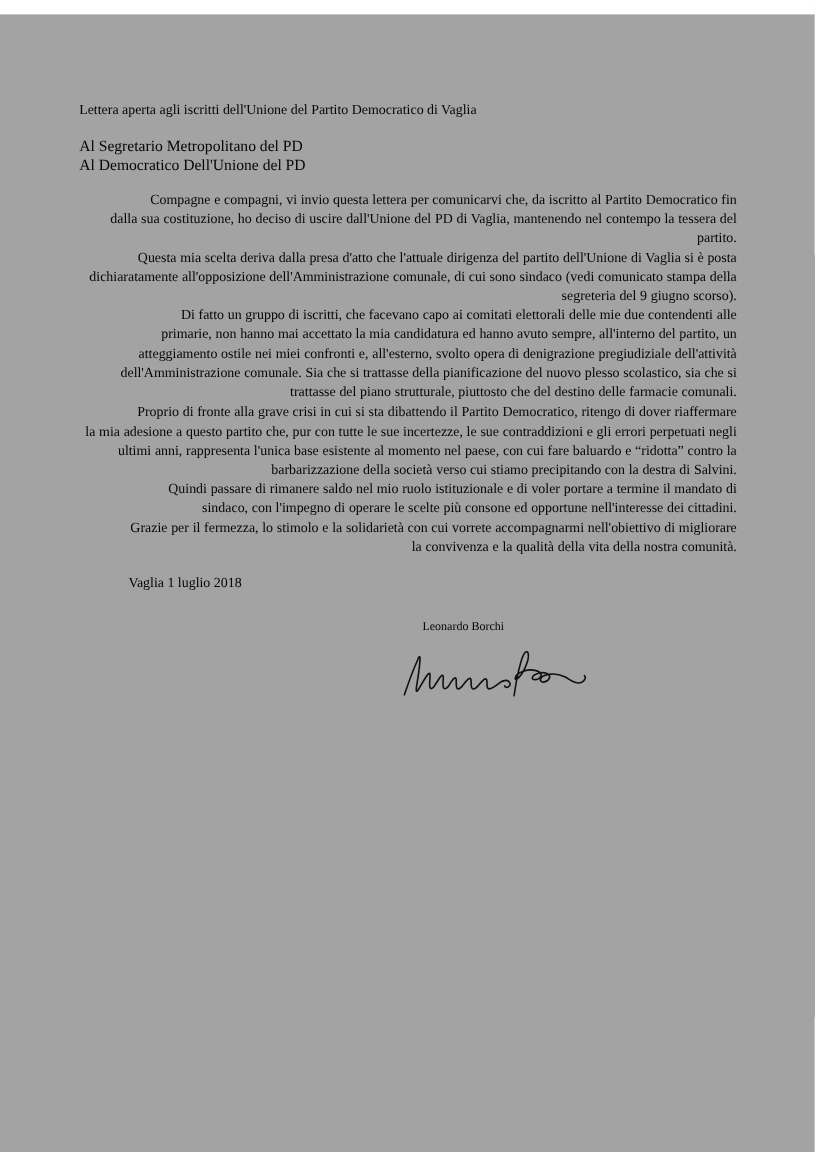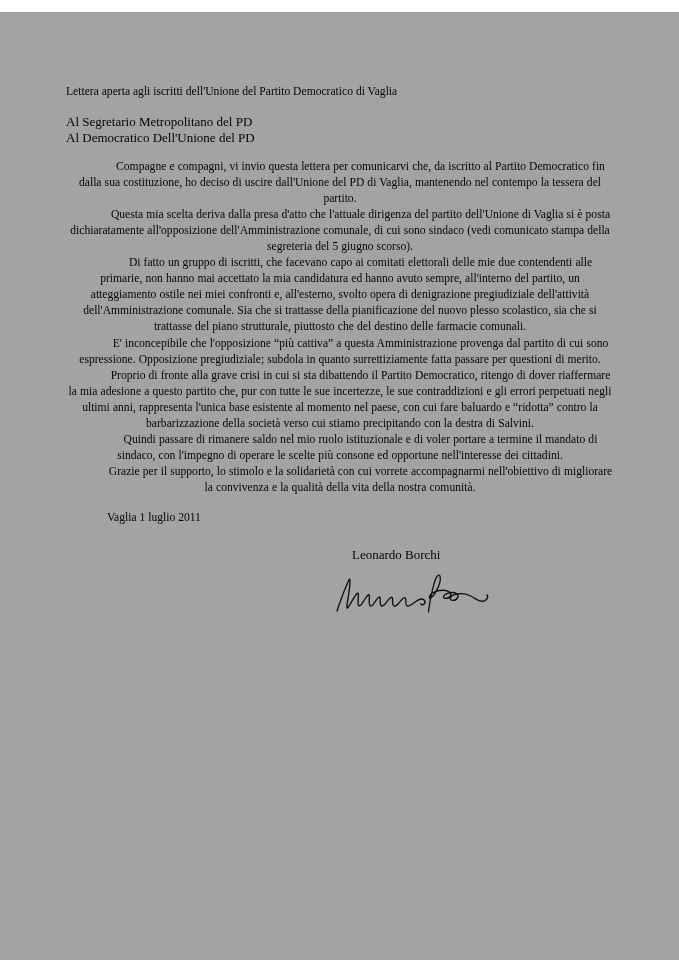--- a/index.html
+++ b/index.html
@@ -42,37 +42,37 @@
     margin: 0;
     white-space: nowrap;
   }
   .body-block {
     margin-top: 6px;
   }
   .para {
     font-size: 11.6px;
     line-height: 16.05px;
     margin: 0;
-    text-align: center;
+    text-align: right;
     text-indent: 41px;
     word-spacing: 0.2px;
   }
   .date-line {
     font-size: 11.6px;
     line-height: 16px;
     margin: 14px 0 0 0;
     text-indent: 41px;
   }
   .signature-block {
     margin-top: 21px;
     position: relative;
     height: 72px;
   }
   .signer-name {
-    font-size: 13px;
+    font-size: 10px;
     line-height: 16px;
     margin: 0;
     padding-left: 286px;
   }
   .signature-mark {
     position: absolute;
     left: 245px;
     top: 19px;
     width: 200px;
     height: 52px;
@@ -92,29 +92,28 @@
 
     <p class="doc-title">Lettera aperta agli iscritti dell'Unione del Partito Democratico di Vaglia</p>
 
     <div class="addressee-block">
       <p class="addressee-line">Al Segretario Metropolitano del PD</p>
       <p class="addressee-line">Al Democratico Dell'Unione del PD</p>
     </div>
 
     <div class="body-block">
       <p class="para">Compagne e compagni, vi invio questa lettera per comunicarvi che, da iscritto al Partito Democratico fin dalla sua costituzione, ho deciso di uscire dall'Unione del PD di Vaglia, mantenendo nel contempo la tessera del partito.</p>
-      <p class="para">Questa mia scelta deriva dalla presa d'atto che l'attuale dirigenza del partito dell'Unione di Vaglia si è posta dichiaratamente all'opposizione dell'Amministrazione comunale, di cui sono sindaco (vedi comunicato stampa della segreteria del 5 giugno scorso).</p>
+      <p class="para">Questa mia scelta deriva dalla presa d'atto che l'attuale dirigenza del partito dell'Unione di Vaglia si è posta dichiaratamente all'opposizione dell'Amministrazione comunale, di cui sono sindaco (vedi comunicato stampa della segreteria del 9 giugno scorso).</p>
       <p class="para">Di fatto un gruppo di iscritti, che facevano capo ai comitati elettorali delle mie due contendenti alle primarie, non hanno mai accettato la mia candidatura ed hanno avuto sempre, all'interno del partito, un atteggiamento ostile nei miei confronti e, all'esterno, svolto opera di denigrazione pregiudiziale dell'attività dell'Amministrazione comunale. Sia che si trattasse della pianificazione del nuovo plesso scolastico, sia che si trattasse del piano strutturale, piuttosto che del destino delle farmacie comunali.</p>
-      <p class="para">E' inconcepibile che l'opposizione “più cattiva” a questa Amministrazione provenga dal partito di cui sono espressione. Opposizione pregiudiziale; subdola in quanto surrettiziamente fatta passare per questioni di merito.</p>
       <p class="para">Proprio di fronte alla grave crisi in cui si sta dibattendo il Partito Democratico, ritengo di dover riaffermare la mia adesione a questo partito che, pur con tutte le sue incertezze, le sue contraddizioni e gli errori perpetuati negli ultimi anni, rappresenta l'unica base esistente al momento nel paese, con cui fare baluardo e “ridotta” contro la barbarizzazione della società verso cui stiamo precipitando con la destra di Salvini.</p>
       <p class="para">Quindi passare di rimanere saldo nel mio ruolo istituzionale e di voler portare a termine il mandato di sindaco, con l'impegno di operare le scelte più consone ed opportune nell'interesse dei cittadini.</p>
-      <p class="para">Grazie per il supporto, lo stimolo e la solidarietà con cui vorrete accompagnarmi nell'obiettivo di migliorare la convivenza e la qualità della vita della nostra comunità.</p>
+      <p class="para">Grazie per il fermezza, lo stimolo e la solidarietà con cui vorrete accompagnarmi nell'obiettivo di migliorare la convivenza e la qualità della vita della nostra comunità.</p>
     </div>
 
-    <p class="date-line">Vaglia 1 luglio 2011</p>
+    <p class="date-line">Vaglia 1 luglio 2018</p>
 
     <div class="signature-block">
       <p class="signer-name">Leonardo Borchi</p>
 
       <div class="signature-mark">
         <svg viewBox="0 0 200 52" xmlns="http://www.w3.org/2000/svg" fill="none" stroke="#111111" stroke-width="1.35" stroke-linecap="round" stroke-linejoin="round">
           <path d="M26 45 C29 36, 33 25, 37 16 C38 13, 39 12, 39 15 C39 22, 37 32, 36 39 C35.6 42, 36 43, 37.4 41 C40 37, 43 31, 45.6 28 C47 26.4, 47.6 27, 47.4 29.6 C47.2 33, 46.6 37, 47.4 39 C48 40.6, 49.6 39.6, 51 37.6 C53 34.6, 55 31, 56.6 29.4 C58 28, 58.6 29, 58.4 31.4 C58.2 34.6, 57.8 38, 58.8 39.4 C59.8 40.8, 61.6 39.4, 63 37.4 C64.6 35, 66 32.6, 67.4 31.4 C68.6 30.4, 69.2 31, 69.2 33 C69.2 35.6, 69 38, 69.8 39.4 C70.6 40.8, 72.4 39.8, 74 38 C76 35.6, 78 32.6, 79.6 31.6 C81 30.8, 81.6 31.6, 81.6 33.6 C81.6 36, 81.4 38.4, 82.4 39.6 C83.4 40.8, 85.4 39.8, 87 38 C89 35.8, 91 33, 92.6 32 C94 31.2, 94.8 32, 94.8 34 C94.8 36.4, 94.6 38.6, 95.6 39.6 C96.8 40.8, 99 39.6, 101 38.2 C103.6 36.4, 106 34.4, 108 33.6"></path>
           <path d="M108 33.6 C110.6 32.6, 112.6 33, 113.6 34.6 C114.4 36, 114 37.6, 112.6 38.4 C111.4 39.2, 110 38.8, 109.6 37.6"></path>
           <path d="M117.4 45.8 C118.6 37.4, 120.6 26.4, 122.8 18.6 C123.8 15, 125 11.6, 126.4 10 C127.6 8.6, 128.8 9, 129.2 10.8 C129.8 13.6, 128.4 18.4, 126.6 22.4 C124.6 26.8, 122 30.4, 120 31.8 C118.8 32.6, 118.2 32.2, 118.4 31 C118.8 28.8, 121.4 26.6, 125 25.4 C129.4 24, 134.6 24, 137.8 25.6 C139.8 26.6, 140.4 28, 139.6 29.6 C138.8 31.2, 136.8 32.4, 134.6 32.4 C133.2 32.4, 132.4 31.8, 132.6 30.8 C132.8 29.4, 134.6 28, 137.2 27.2 C140.4 26.2, 143.8 26.4, 145.8 27.8 C147.2 28.8, 147.4 30.2, 146.6 31.6 C145.6 33.4, 143.4 34.6, 141.4 34.4 C139.8 34.2, 139 33.2, 139.4 32 C140 30.2, 142.6 28.6, 146 28 C150.4 27.2, 155.6 28, 159.6 30 C162.8 31.6, 165.2 33.6, 168 34.6 C170.8 35.6, 173.6 35.2, 175.4 33.4 C176.8 32, 177 30.2, 176 29"></path>
         </svg>

